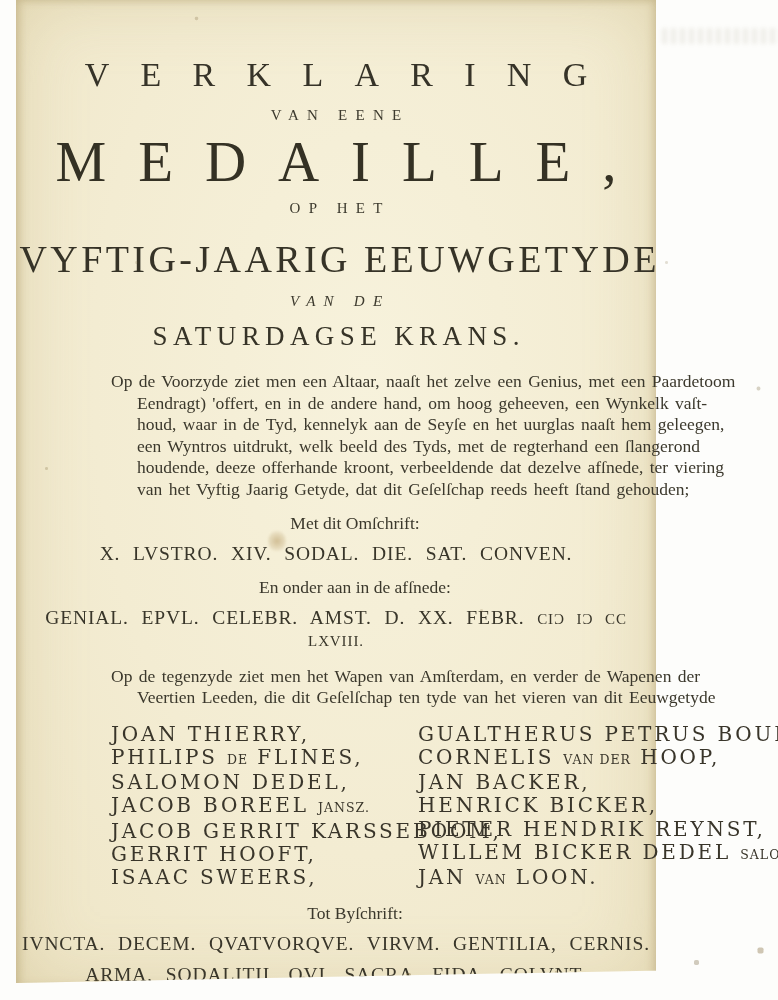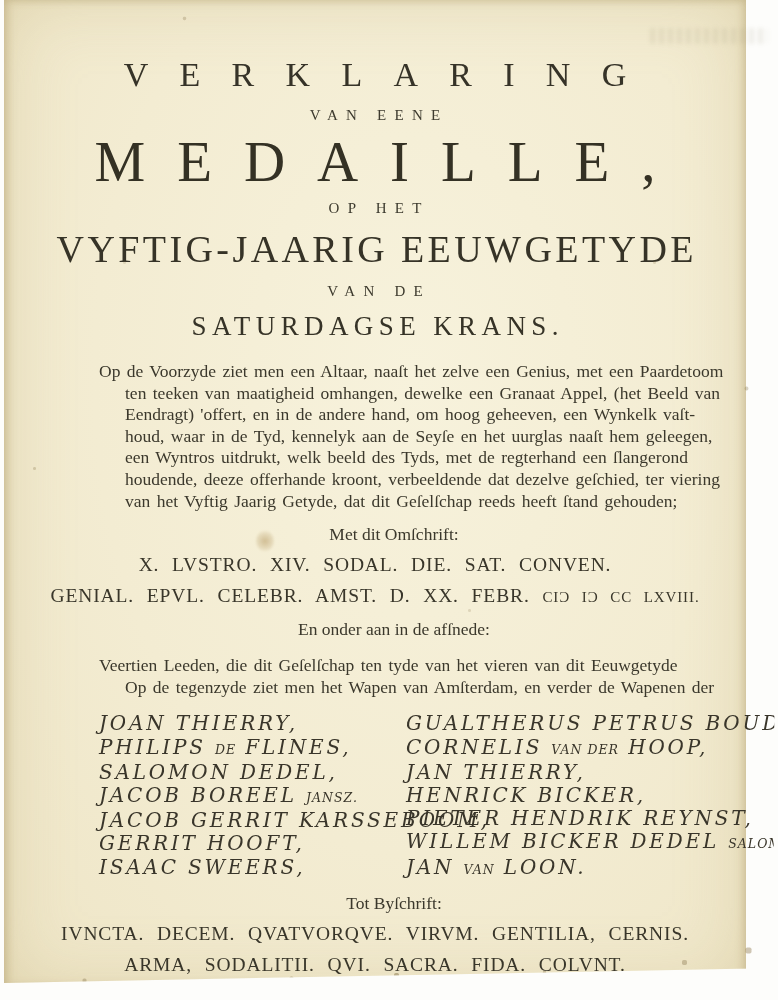--- a/index.html
+++ b/index.html
@@ -2,44 +2,44 @@
 <html><head>
 <meta charset="utf-8">
 <style>
   html,body{margin:0;padding:0;}
   body{
     width:778px;height:1000px;position:relative;overflow:hidden;
     background:#fdfdfb;
     font-family:"Liberation Serif","DejaVu Serif",serif;
   }
   .paper{
-    position:absolute;left:4px;top:0;width:742px;height:990px;
+    position:absolute;left:16px;top:0;width:640px;height:990px;
     background:radial-gradient(ellipse at 55% 38%, #f7f2dc 0%, #f3ecd2 55%, #eee5c6 100%);
     box-shadow:inset 0 0 70px rgba(190,170,115,.32), inset 4px 0 10px rgba(165,145,95,.28), inset -3px 0 8px rgba(165,145,95,.22), inset 0 -4px 10px rgba(160,140,90,.25);
     clip-path:polygon(0px 0px, 774px 0px, 769px 968px, 0px 983px);
     color:#3b382c;
   }
   .center{text-align:center;}
   .caps-sp{white-space:nowrap;}
   .t-verklaring{
     font-size:34px;letter-spacing:0.92em;padding-left:0.92em;
     margin-top:56px;color:#363328;
   }
   .t-small-caps{
     font-size:15px;letter-spacing:0.55em;padding-left:0.55em;margin-top:13px;color:#3d3a2e;
   }
   .t-medaille{
     font-size:57px;letter-spacing:0.56em;padding-left:0.56em;
     margin-top:5px;color:#343124;
   }
   .t-ophet{margin-top:6px;}
   .t-eeuw{
-    font-size:38px;letter-spacing:0.09em;padding-left:0.09em;margin-top:10px;color:#363327;
+    font-size:38px;letter-spacing:0.09em;padding-left:0.09em;margin-top:20px;color:#363327;
   }
-  .t-vande{margin-top:12px;}
+  .t-vande{margin-top:12px;font-style:italic;}
   .t-krans{
     font-size:27px;letter-spacing:0.2em;padding-left:0.2em;margin-top:11px;color:#363327;
   }
   .para{
     font-size:17.5px;line-height:21.6px;word-spacing:2px;
     margin-left:95px;width:602px;padding-left:26px;
   }
   .para1{margin-top:19px;}
   .para2{margin-top:15px;}
   .para .line{margin-left:0;}
@@ -48,21 +48,21 @@
   .c-latin{
     font-size:19.5px;letter-spacing:0.045em;word-spacing:7px;margin-top:9px;color:#39362a;
   }
   .date-small{font-size:15px;letter-spacing:0.06em;}
   .names{
     display:grid;grid-template-columns:307px 330px;
     margin:14px 0 0 95px;
   }
   .name-row{
     font-family:"DejaVu Serif","Liberation Serif",serif;
-    font-style:italic;font-size:20px;line-height:23.2px;
+    font-size:20px;line-height:23.2px;
     letter-spacing:0.14em;white-space:nowrap;color:#39352a;
   }
   .name-row .nm-small{font-size:12.5px;letter-spacing:0.08em;}
   .byschrift{margin-top:12px;}
   .stamp{
     position:absolute;left:646px;top:28px;width:118px;height:16px;
     background:repeating-linear-gradient(90deg, rgba(130,120,90,.22) 0 5px, rgba(130,120,90,0) 5px 9px);
     filter:blur(2.2px);opacity:.55;border-radius:2px;
   }
   .stain{
@@ -99,52 +99,51 @@
   <div class="center t-verklaring caps-sp">VERKLARING</div>
   <div class="center t-small-caps caps-sp">VAN EENE</div>
   <div class="center t-medaille caps-sp">MEDAILLE,</div>
   <div class="center t-small-caps t-ophet caps-sp">OP HET</div>
   <div class="center t-eeuw caps-sp">VYFTIG-JAARIG EEUWGETYDE</div>
   <div class="center t-small-caps t-vande caps-sp">VAN DE</div>
   <div class="center t-krans caps-sp">SATURDAGSE KRANS.</div>
 
   <div class="para para1">
       <div class="line">Op de Voorzyde ziet men een Altaar, naaſt het zelve een Genius, met een Paardetoom</div>
-      <div class="line">ten teeken van maatigheid omhangen, dewelke een Granaat Appel, (het Beeld van</div>
       <div class="line">Eendragt) 'offert, en in de andere hand, om hoog geheeven, een Wynkelk vaſt-</div>
       <div class="line">houd, waar in de Tyd, kennelyk aan de Seyſe en het uurglas naaſt hem geleegen,</div>
       <div class="line">een Wyntros uitdrukt, welk beeld des Tyds, met de regterhand een ſlangerond</div>
-      <div class="line">houdende, deeze offerhande kroont, verbeeldende dat dezelve geſchied, ter viering</div>
+      <div class="line">houdende, deeze offerhande kroont, verbeeldende dat dezelve afſnede, ter viering</div>
       <div class="line">van het Vyftig Jaarig Getyde, dat dit Geſelſchap reeds heeft ſtand gehouden;</div>
     </div>
 
   <div class="center c-label">Met dit Omſchrift:</div>
   <div class="center c-latin">X. LVSTRO. XIV. SODAL. DIE. SAT. CONVEN.</div>
+  <div class="center c-label">En onder aan in de afſnede:</div>
   <div class="center c-latin"><span>GENIAL. EPVL. CELEBR. AMST. D. XX. FEBR.</span> <span class="date-small">CIƆ IƆ CC LXVIII.</span></div>
-  <div class="center c-label">En onder aan in de afſnede:</div>
 
   <div class="para para2">
+      <div class="line">Op de tegenzyde ziet men het Wapen van Amſterdam, en verder de Wapenen der</div>
       <div class="line">Veertien Leeden, die dit Geſelſchap ten tyde van het vieren van dit Eeuwgetyde</div>
-      <div class="line">Op de tegenzyde ziet men het Wapen van Amſterdam, en verder de Wapenen der</div>
     </div>
 
   <div class="names">
     <div>
         <div class="name-row"><span>JOAN THIERRY,</span></div>
         <div class="name-row"><span>PHILIPS </span><span class="nm-small">DE</span><span> FLINES,</span></div>
         <div class="name-row"><span>SALOMON DEDEL,</span></div>
         <div class="name-row"><span>JACOB BOREEL </span><span class="nm-small">JANSZ.</span></div>
         <div class="name-row"><span>JACOB GERRIT KARSSEBOOM,</span></div>
         <div class="name-row"><span>GERRIT HOOFT,</span></div>
         <div class="name-row"><span>ISAAC SWEERS,</span></div>
       </div>
     <div>
         <div class="name-row"><span>GUALTHERUS PETRUS BOUDAAN,</span></div>
         <div class="name-row"><span>CORNELIS </span><span class="nm-small">VAN DER</span><span> HOOP,</span></div>
-        <div class="name-row"><span>JAN THIERRY,</span></div>
+        <div class="name-row"><span>JAN BACKER,</span></div>
         <div class="name-row"><span>HENRICK BICKER,</span></div>
         <div class="name-row"><span>PIETER HENDRIK REYNST,</span></div>
         <div class="name-row"><span>WILLEM BICKER DEDEL </span><span class="nm-small">SALOMONSZ,</span></div>
         <div class="name-row"><span>JAN </span><span class="nm-small">VAN</span><span> LOON.</span></div>
       </div>
   </div>
 
   <div class="center c-label byschrift">Tot Byſchrift:</div>
   <div class="center c-latin">IVNCTA. DECEM. QVATVORQVE. VIRVM. GENTILIA, CERNIS.</div>
   <div class="center c-latin">ARMA, SODALITII. QVI. SACRA. FIDA. COLVNT.</div>

